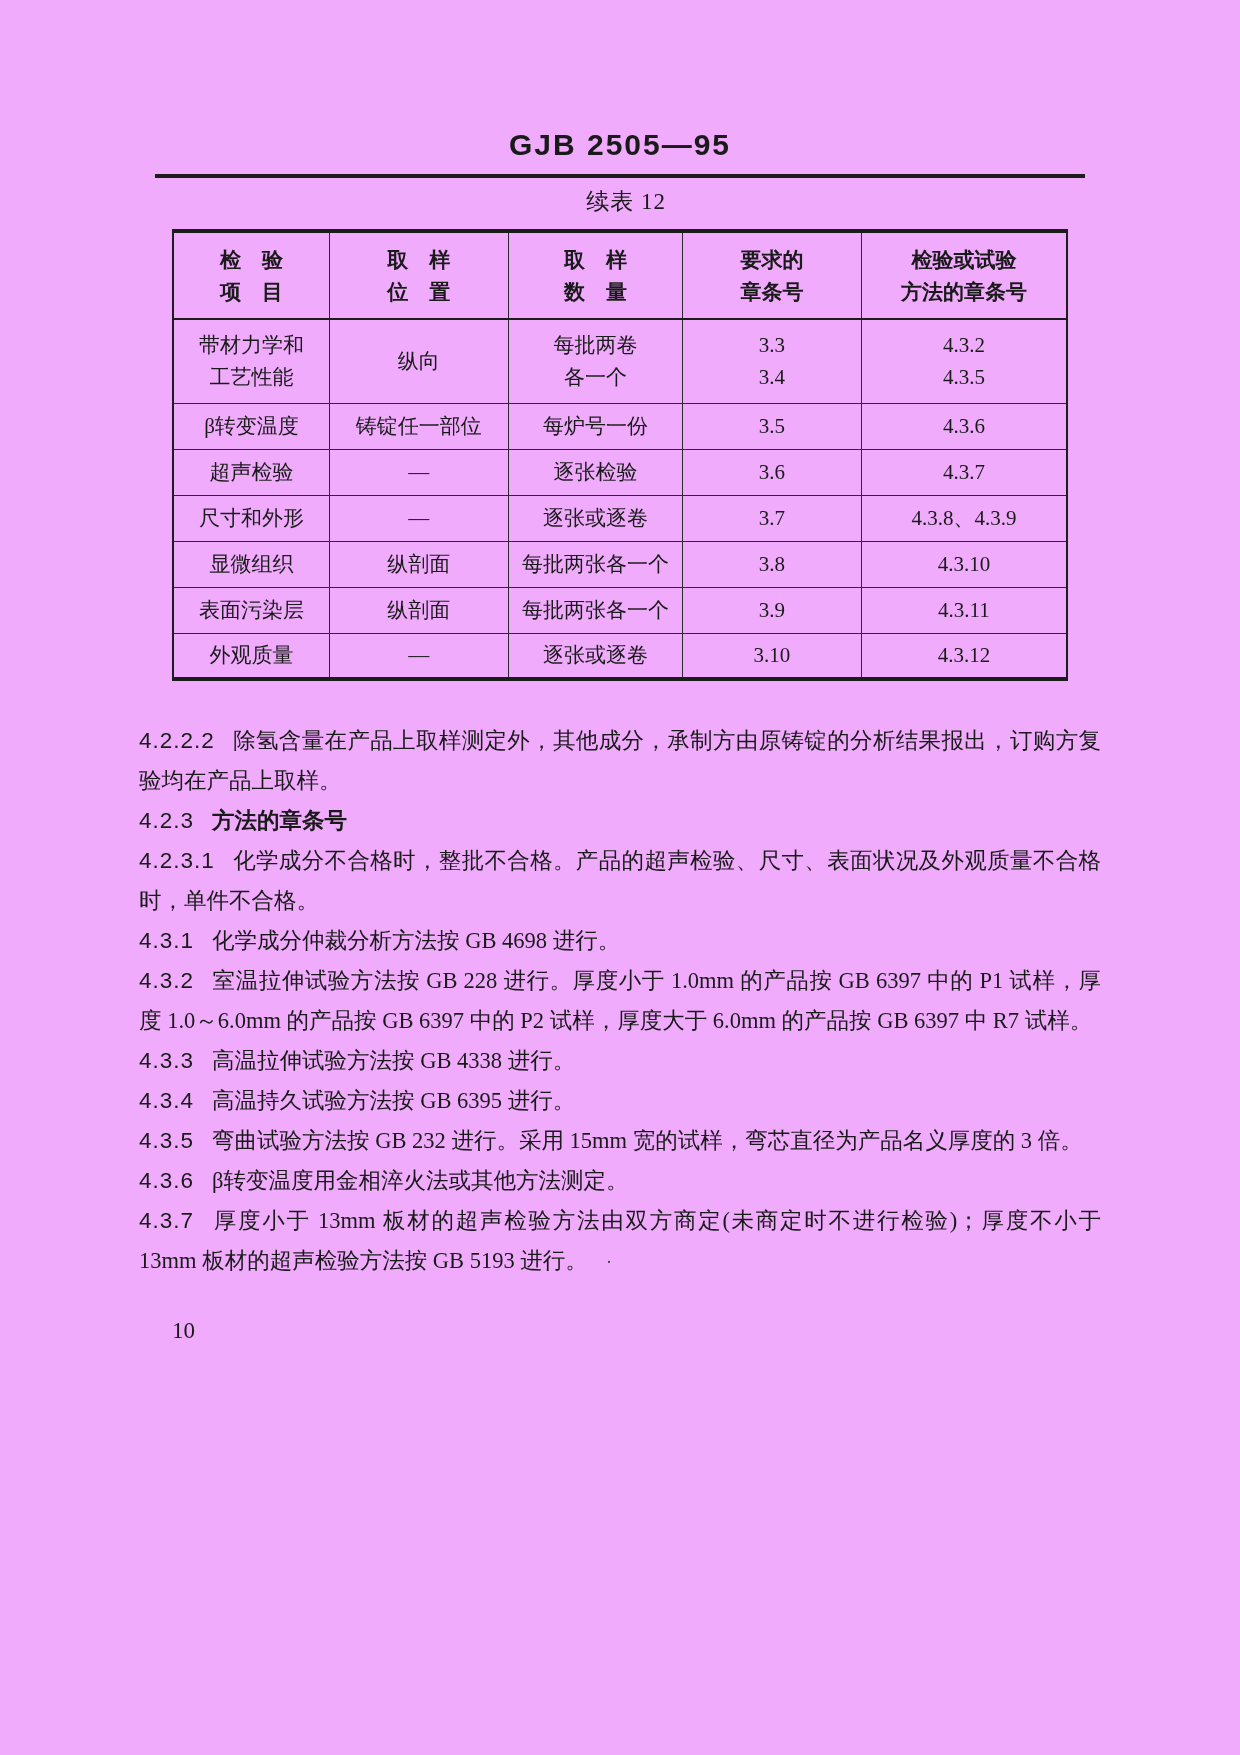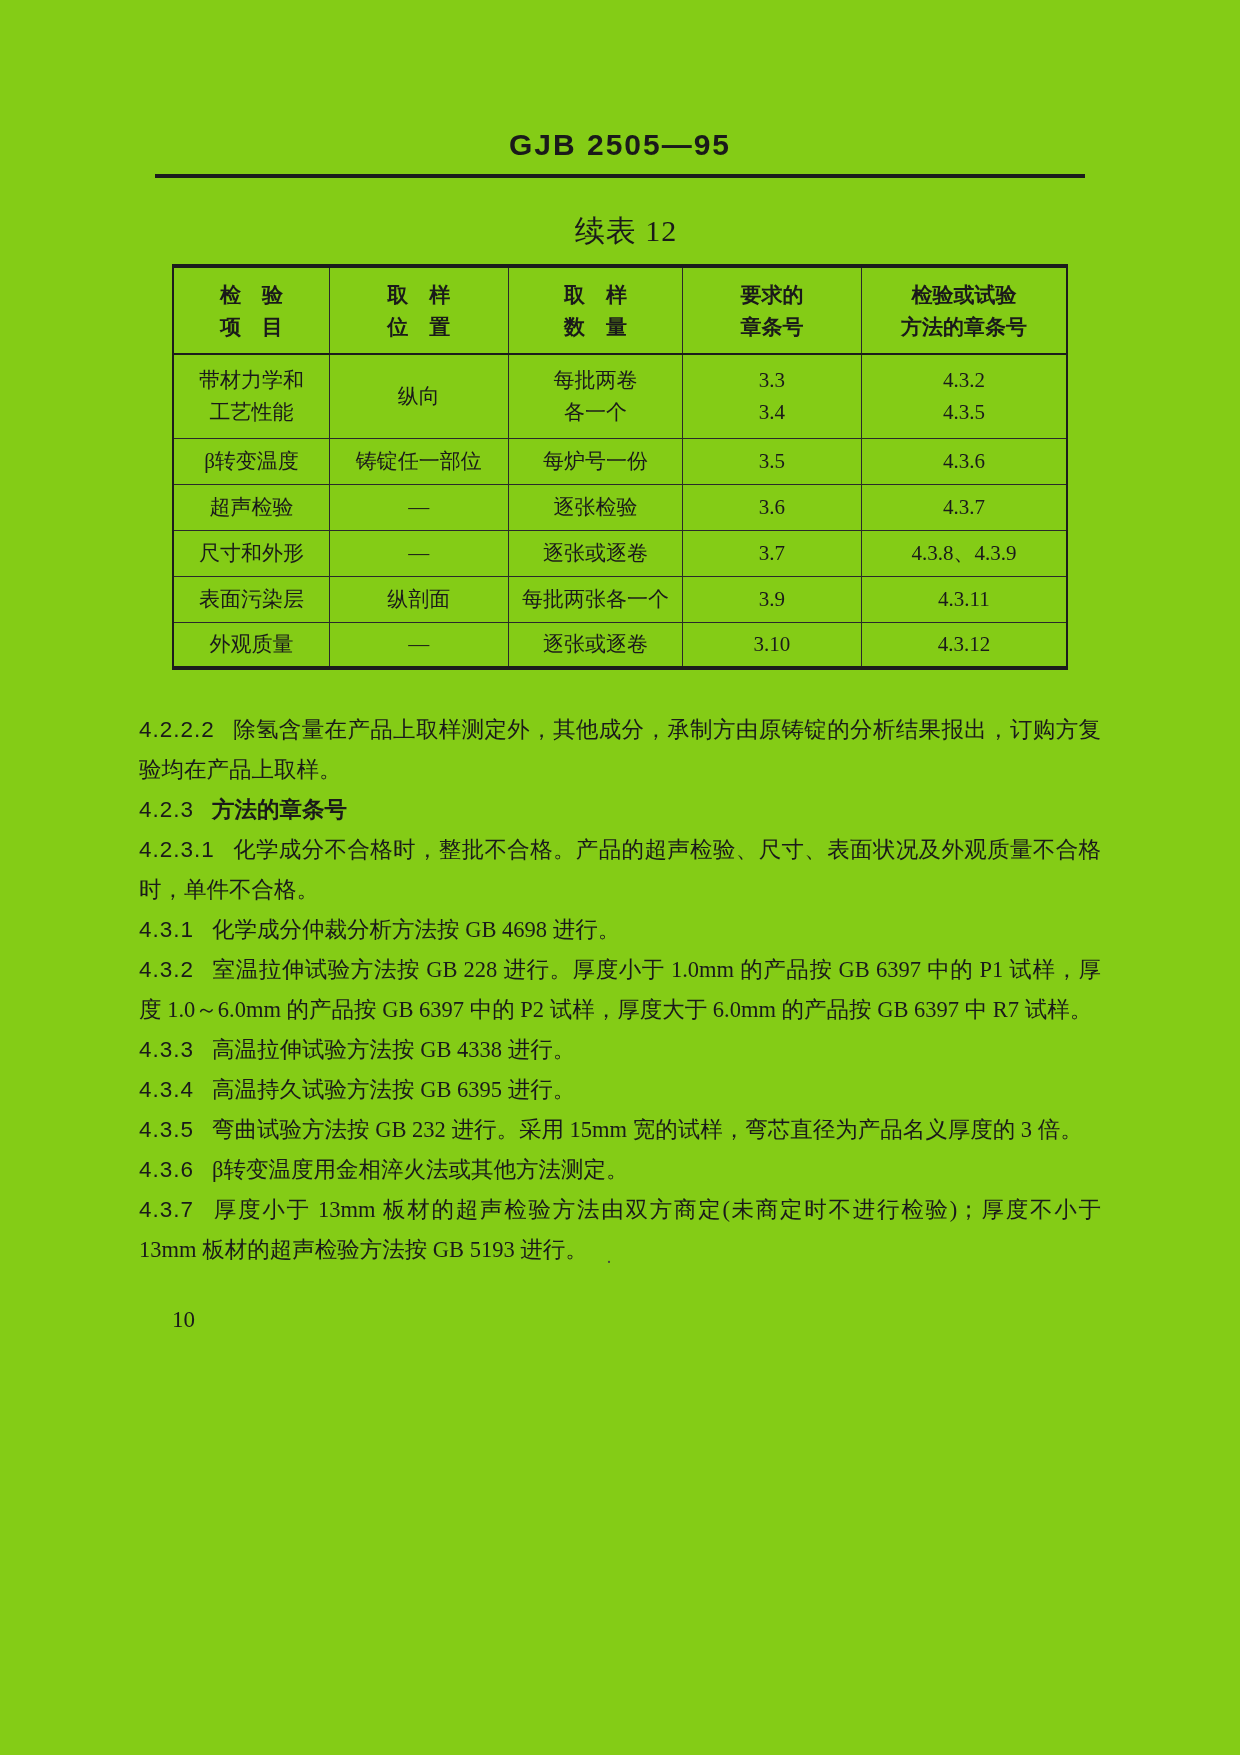--- a/index.html
+++ b/index.html
@@ -2,21 +2,21 @@
 <html><head>
 <meta charset="utf-8">
 <style>
   * { margin: 0; padding: 0; box-sizing: border-box; }
   html, body { background: #e8e8e8; }
   .page {
     position: relative;
     width: 1240px;
     height: 1755px;
     margin: 0 auto;
-    background: #84cc16;
+    background: #f0abfc;
     color: #1a1a1a;
     font-family: "Liberation Serif", "DejaVu Serif", serif;
     overflow: hidden;
   }
   
   .doc-code {
     padding-top: 128px;
     text-align: center;
     font-size: 30px;
     font-weight: bold;
@@ -24,23 +24,23 @@
     font-family: "Liberation Sans", "DejaVu Sans", sans-serif;
   }
   .header-rule {
     width: 930px;
     margin: 12px auto 0 auto;
     border: 0;
     border-top: 4px solid #1c1c1c;
     height: 0;
   }
   .table-caption {
-    margin-top: 33px;
+    margin-top: 8px;
     text-align: center;
-    font-size: 30px;
+    font-size: 23px;
     letter-spacing: 1px;
     padding-left: 12px;
   }
   
   table.spec {
     width: 896px;
     margin: 12px auto 0 auto;
     border-collapse: collapse;
     table-layout: fixed;
   }
@@ -149,20 +149,27 @@
         <td>4.3.7</td>
       </tr>
       <tr class="normal">
         <td>尺寸和外形</td>
         <td>—</td>
         <td>逐张或逐卷</td>
         <td>3.7</td>
         <td>4.3.8、4.3.9</td>
       </tr>
       <tr class="normal">
+        <td>显微组织</td>
+        <td>纵剖面</td>
+        <td>每批两张各一个</td>
+        <td>3.8</td>
+        <td>4.3.10</td>
+      </tr>
+      <tr class="normal">
         <td>表面污染层</td>
         <td>纵剖面</td>
         <td>每批两张各一个</td>
         <td>3.9</td>
         <td>4.3.11</td>
       </tr>
       <tr class="normal">
         <td>外观质量</td>
         <td>—</td>
         <td>逐张或逐卷</td>

